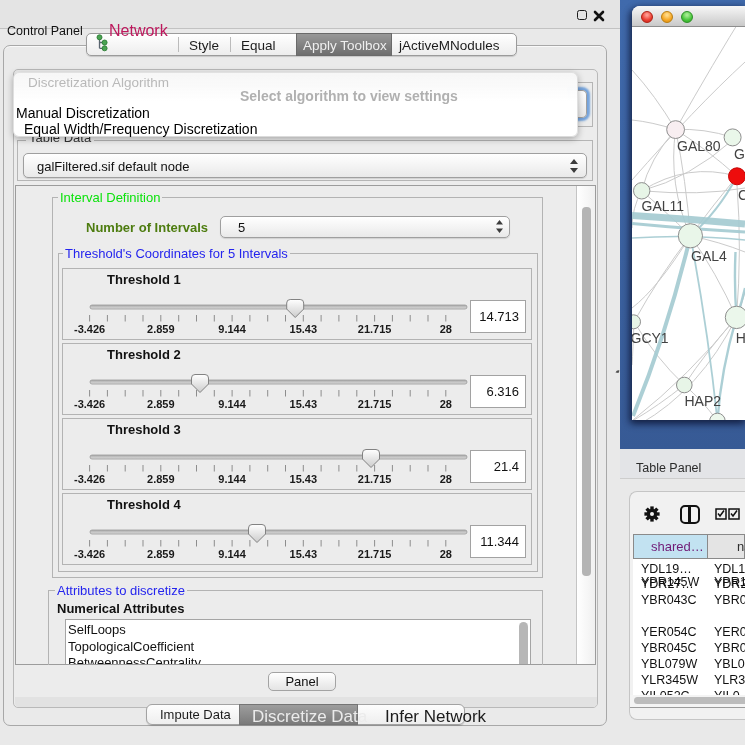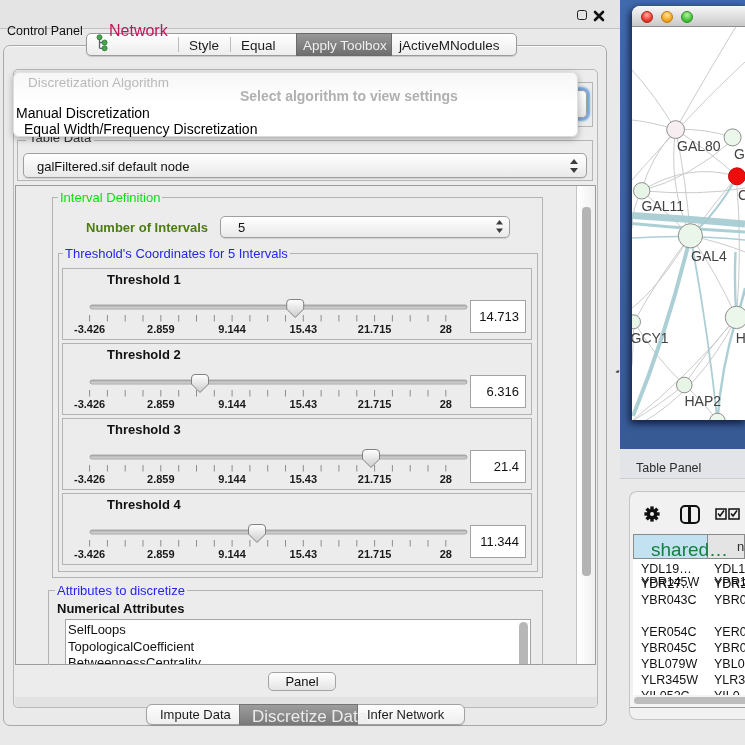--- a/index.html
+++ b/index.html
@@ -257,21 +257,21 @@
 <div class="abs" style="left:28px;top:75px;font-size:13.5px;color:#b9b9b9">Discretization Algorithm</div>
 <div class="abs" style="left:240px;top:88px;font-size:14px;font-weight:bold;color:#b0b0b0">Select algorithm to view settings</div>
 <div class="abs" style="left:16px;top:105px;font-size:14px;font-weight:normal;color:#000">Manual Discretization</div>
 <div class="abs" style="left:24px;top:121px;font-size:14px;color:#000">Equal Width/Frequency Discretization</div>
 
 
 <div class="abs" style="left:146px;top:704px;width:319px;height:21px;background:linear-gradient(#fdfdfd,#eeeeee);border:1px solid #a2a2a2;border-radius:6px;box-shadow:0 1px 1px rgba(0,0,0,.15)"></div>
 <div class="abs" style="left:239px;top:704px;width:119px;height:21px;background:linear-gradient(#9d9d9d,#7b7b7b);border:1px solid #757575"></div>
 <div class="abs" style="left:160px;top:707px;font-size:13px;color:#1c1c1c">Impute Data</div>
 <div class="abs" style="left:252px;top:707px;font-size:17px;color:#ebebeb">Discretize Data</div>
-<div class="abs" style="left:367px;top:707px;font-size:13px;color:#1c1c1c">Infer Network</div>
+<div class="abs" style="left:385px;top:707px;font-size:17px;color:#1c1c1c">Infer Network</div>
 
 
 <svg class="abs" style="left:615px;top:368px" width="6" height="8" viewBox="0 0 6 8">
     <path d="M0.5 4.5 Q2 1.5 4.5 2.5 L3.5 5 Z" fill="#4e4e4e"></path>
   </svg>
 
 
 <div class="abs" style="left:620px;top:0;width:125px;height:449px;background:linear-gradient(#406aac,#375a95)"></div>
 <div class="abs" style="left:632px;top:6px;width:113px;height:414px;border-radius:8px 0 0 0;box-shadow:0 3px 7px 1px rgba(5,10,35,.55),-3px 2px 6px rgba(5,10,35,.35);background:#fff"></div>
 <div class="abs" style="left:632px;top:6px;width:113px;height:21px;background:linear-gradient(#f7f7f7,#c9c9c9);border-bottom:1px solid #8e8e8e;border-radius:8px 0 0 0"></div>
@@ -368,21 +368,21 @@
 <rect x="1" y="1" width="10" height="10" fill="none" stroke="#111" stroke-width="1.5"></rect>
 <path d="M3 5.5 L5 8 L9 2.5" stroke="#111" stroke-width="1.5" fill="none"></path>
 <rect x="14" y="1" width="10" height="10" fill="none" stroke="#111" stroke-width="1.5"></rect>
 <path d="M16 5.5 L18 8 L22 2.5" stroke="#111" stroke-width="1.5" fill="none"></path>
 </svg>
 
 
 <div class="abs" style="left:633px;top:534px;width:112px;height:161px;background:#fff"></div>
 <div class="abs" style="left:633px;top:534px;width:75px;height:25px;background:#c2e2f1;border:1px solid #8a8a8a"></div>
 <div class="abs" style="left:708px;top:534px;width:37px;height:25px;background:#e4e4e4;border:1px solid #8a8a8a;border-left:none"></div>
-<div class="abs" style="left:651px;top:539px;font-size:19px;color:#15803d">shared…</div>
+<div class="abs" style="left:651px;top:539px;font-size:13px;color:#701a75">shared…</div>
 <div class="abs" style="left:737px;top:539px;font-size:13px;color:#2e2e2e">na</div>
 <div class="trow" style="top:560.5px">
     <span class="c1">YDL19…</span>
     <span class="c2">YDL1</span>
   </div><div class="trow" style="top:576.4px">
     <span class="c1">YDR27…</span>
     <span class="c2">YDR2</span>
   </div><div class="trow" style="top:592.3px">
     <span class="c1">YBR043C</span>
     <span class="c2">YBR0</span>

